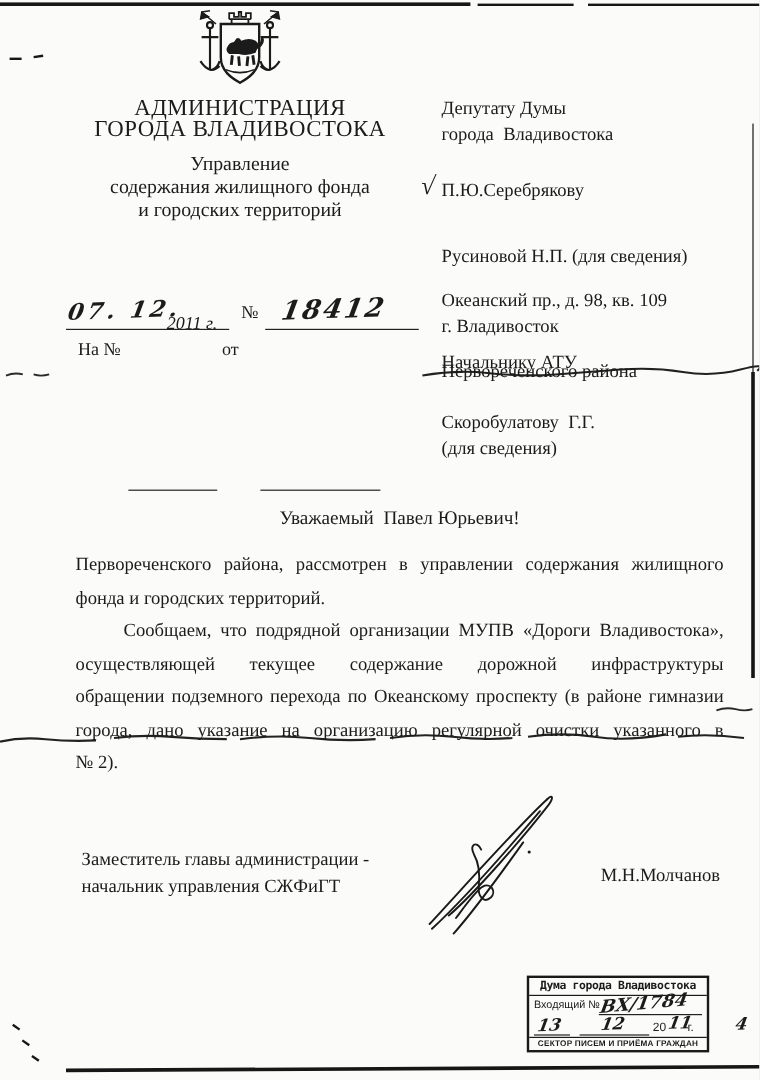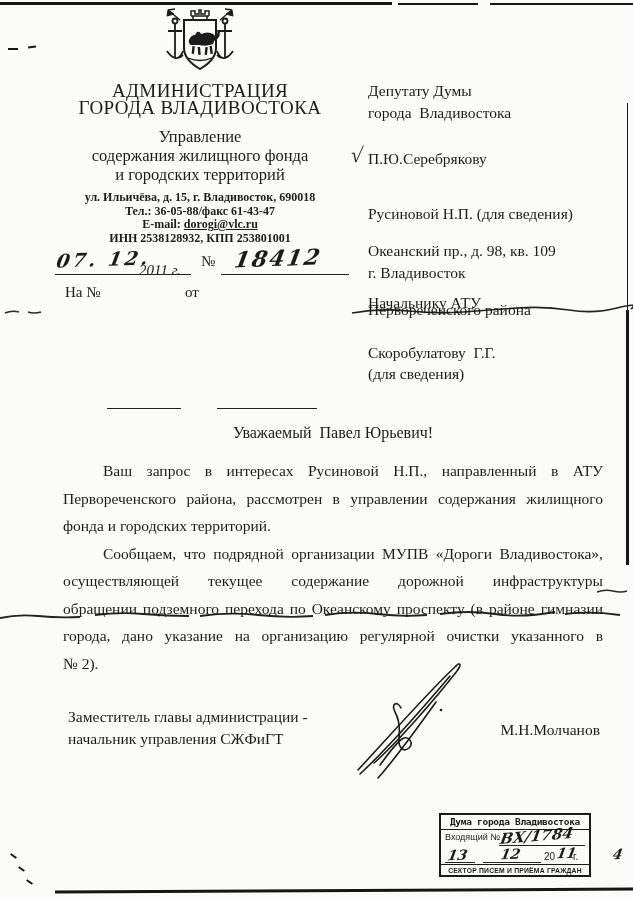--- a/index.html
+++ b/index.html
@@ -137,26 +137,20 @@
         <path d="M28,52 q12,5 24,0" stroke-width="1.3"></path>
       </g>
     </svg>
     <div class="org-line">АДМИНИСТРАЦИЯ</div>
     <div class="org-line">ГОРОДА ВЛАДИВОСТОКА</div>
     <div class="dept">
       <div class="dept-line">Управление</div>
       <div class="dept-line">содержания жилищного фонда</div>
       <div class="dept-line">и городских территорий</div>
     </div>
-    <div class="addr">
-      <div>ул. Ильичёва, д. 15,  г. Владивосток, 690018</div>
-      <div>Тел.: 36-05-88/факс 61-43-47</div>
-      <div><span>E-mail: </span><span class="email-link">dorogi@vlc.ru</span></div>
-      <div>ИНН 2538128932, КПП 253801001</div>
-    </div>
   </div>
 
   <div class="ref-row">
     <span class="hand hand-date">07. 12.</span>
     <span class="year-label">2011 г.</span>
     <span class="no-label">№</span>
     <div class="u1"></div>
     <div class="u2"></div>
     <span class="hand hand-number">18412</span>
   </div>
@@ -179,21 +173,20 @@
     <div class="r-row" style="top:262px;">Скоробулатову&nbsp; Г.Г.</div>
     <div class="r-row" style="top:283px;">(для сведения)</div>
   </div>
 
   <div class="blank-line" style="left:107px;top:408px;width:74px;"></div>
   <div class="blank-line" style="left:217px;top:408px;width:100px;"></div>
 
   <div class="salutation">Уважаемый&nbsp; Павел Юрьевич!</div>
 
   <div class="bodytext">
-    <div class="bline bindent">Ваш запрос в интересах Русиновой Н.П., направленный в АТУ</div>
     <div class="bline">Первореченского района, рассмотрен в управлении содержания жилищного</div>
     <div class="bline bline-last">фонда и городских территорий.</div>
     <div class="bline bindent">Сообщаем, что подрядной организации МУПВ «Дороги Владивостока»,</div>
     <div class="bline">осуществляющей текущее содержание дорожной инфраструктуры</div>
     <div class="bline">обращении подземного перехода по Океанскому проспекту (в районе гимназии</div>
     <div class="bline">города, дано указание на организацию регулярной очистки указанного в</div>
     <div class="bline bline-last">№ 2).</div>
   </div>
 
   <div class="sig-position">

